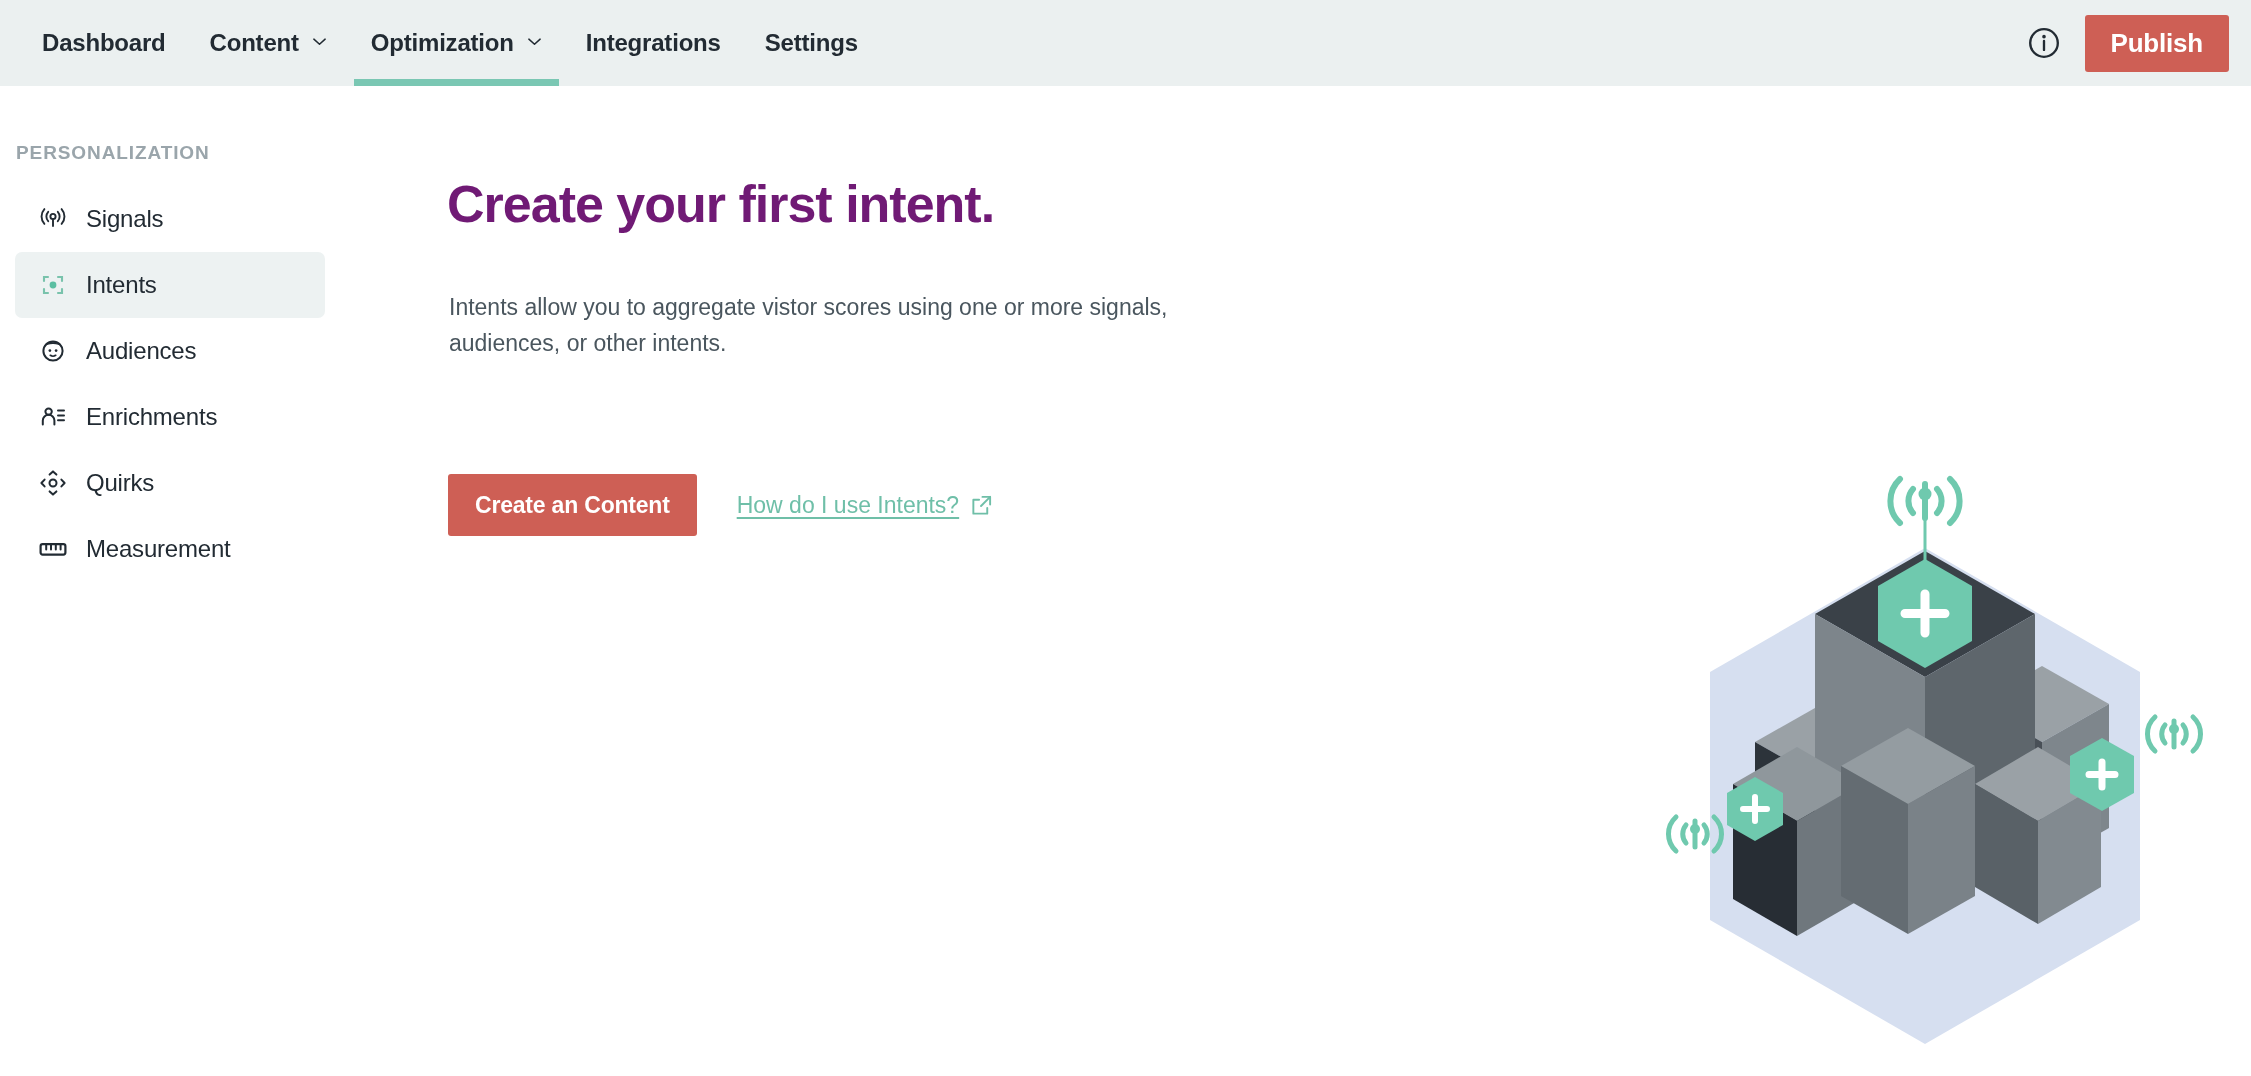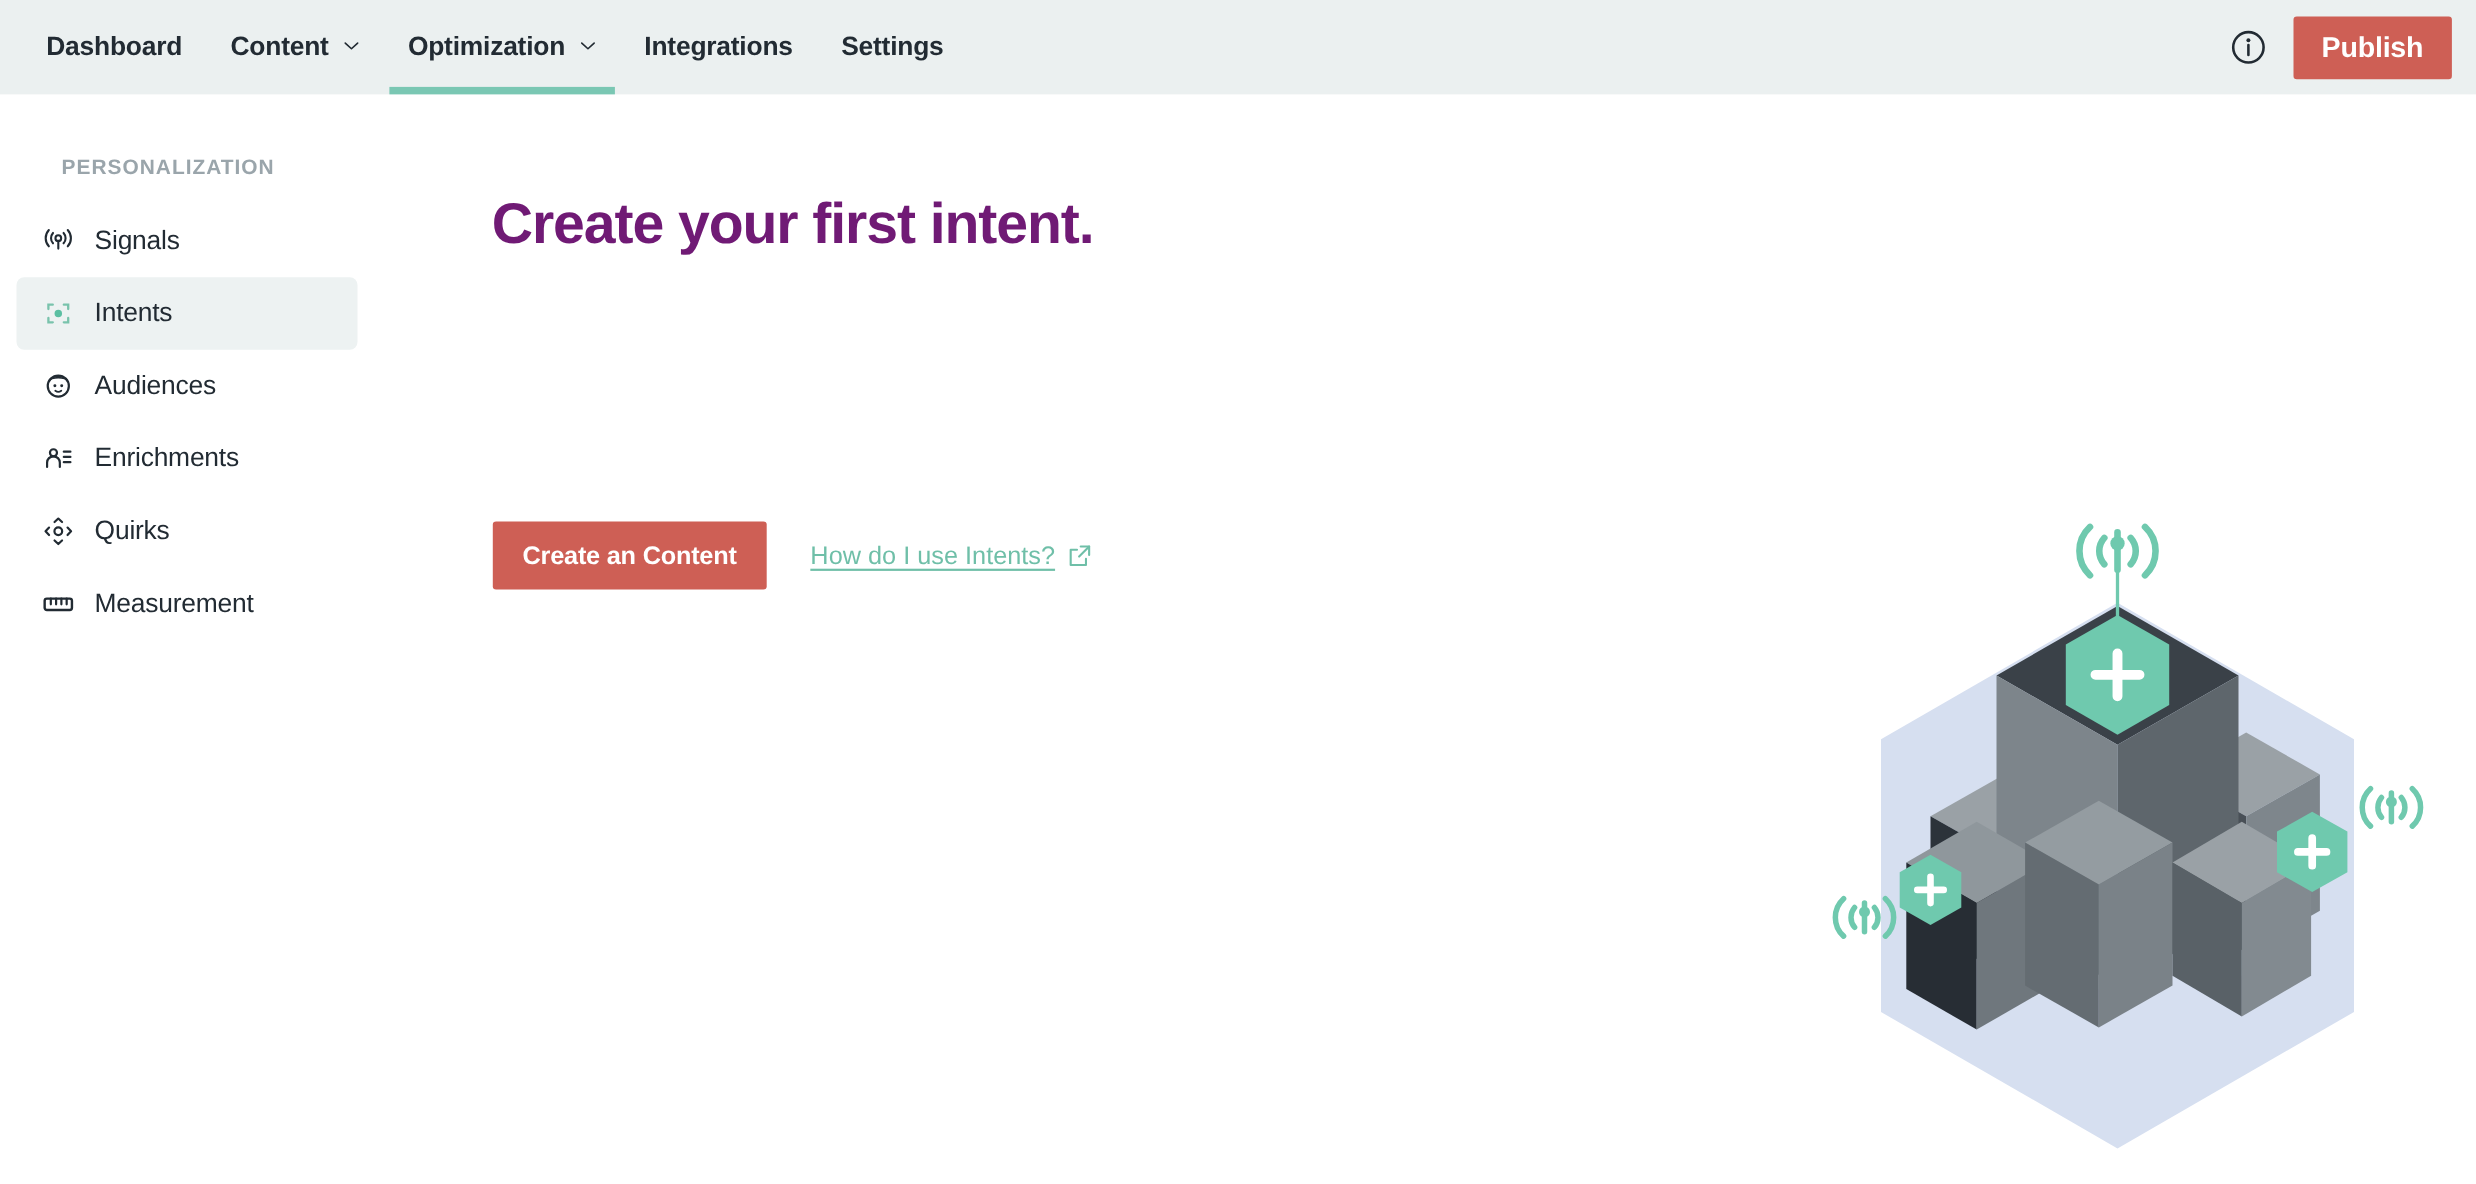--- a/index.html
+++ b/index.html
@@ -105,21 +105,21 @@
     height: 990px;
     background: #ffffff;
     box-sizing: border-box;
     padding-top: 56px;
   }
   .sidebar-heading {
     font-size: 19px;
     font-weight: bold;
     letter-spacing: 0.9px;
     color: #9aa5ab;
-    padding-left: 56px;
+    padding-left: 16px;
     margin-bottom: 22px;
     user-select: none;
   }
   .sidebar-item {
     display: flex;
     align-items: center;
     height: 66px;
     margin: 0 15px;
     padding-left: 23px;
     border-radius: 7px;
@@ -363,20 +363,21 @@
     </span>
     <span class="s-label">Measurement</span>
   </div>
 
 </div>
 
 <div class="main">
 
   <h1 class="page-title">Create your first intent.</h1>
 
+  <p class="page-desc">Intents allow you to aggregate vistor scores using one or more signals, audiences, or other intents.</p>
 
   <div class="actions">
     <button class="primary-btn">Create an Content</button>
     <a class="help-link">
       <span>How do I use Intents?</span>
       <span class="ext-icon">
         <svg viewBox="0 0 24 24" width="23" height="23">
           <path d="M13 3 L21 3 L21 11" fill="none" stroke="#6fbfa8" stroke-width="2" stroke-linecap="round" stroke-linejoin="round"></path>
           <path d="M21 3 L11.5 12.5" fill="none" stroke="#6fbfa8" stroke-width="2" stroke-linecap="round"></path>
           <path d="M18 14.5 L18 20.5 L3.5 20.5 L3.5 6 L9.5 6" fill="none" stroke="#6fbfa8" stroke-width="2" stroke-linecap="round" stroke-linejoin="round"></path>

